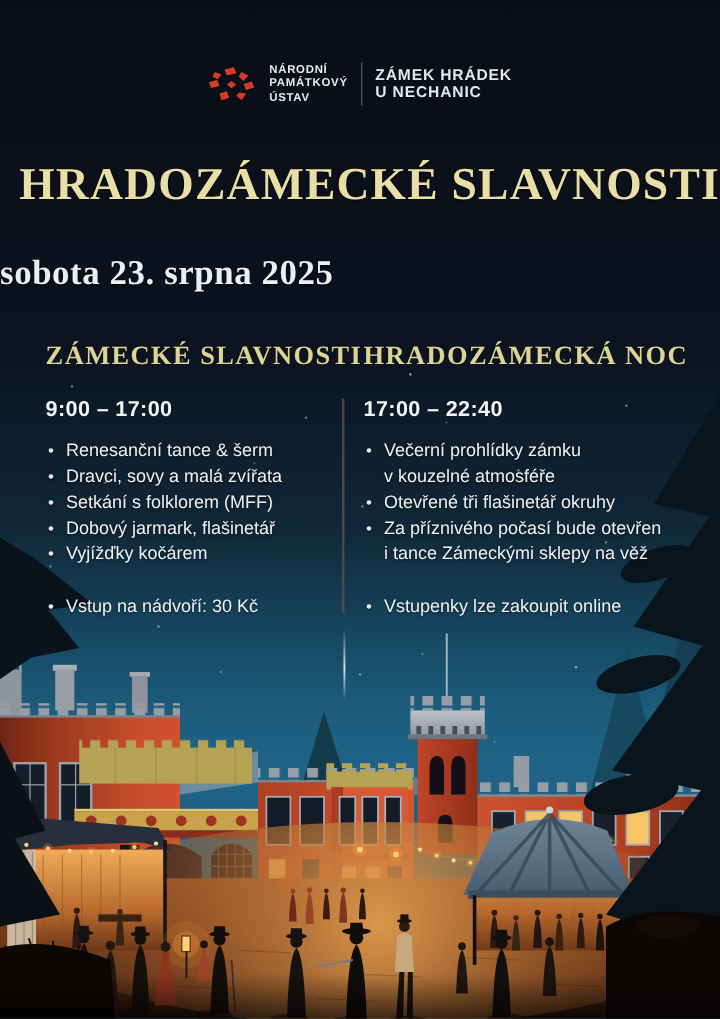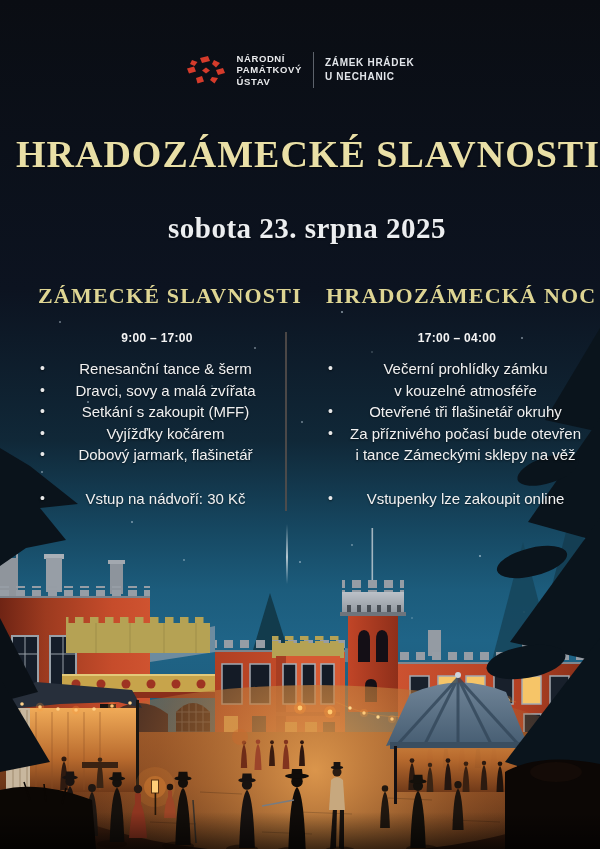--- a/index.html
+++ b/index.html
@@ -17,54 +17,53 @@
     position:absolute; top:52px; left:0; width:100%;
     display:flex; justify-content:center; align-items:center; gap:11px;
   }
   .brand-mark { width:40px; height:33px; flex:0 0 auto; }
   .brand-npu {
     color:#e9eaec; font-size:9.5px; font-weight:bold; letter-spacing:.6px;
     line-height:11.5px; text-transform:uppercase;
   }
   .brand-sep { width:1px; height:36px; background:#8b919a; opacity:.65; }
   .brand-castle {
-    color:#e3e6ea; font-size:10px; font-weight:bold; letter-spacing:.7px;
+    color:#e3e6ea; font-size:13px; font-weight:bold; letter-spacing:.7px;
     line-height:14px; text-transform:uppercase;
   }
 
   
   .title {
     position:absolute; top:132px; left:0; width:100%; text-align:right;
     font-family:"Liberation Serif","DejaVu Serif",serif;
     font-weight:bold; font-size:38px; letter-spacing:1px; color:#e9dfa6;
     text-shadow:0 1px 2px rgba(0,0,0,.55);
   }
   .date {
-    position:absolute; top:212px; left:0; width:100%; text-align:center;
+    position:absolute; top:212px; left:0; width:100%; 
     font-family:"Liberation Serif","DejaVu Serif",serif;
     font-weight:bold; font-size:29px; letter-spacing:.5px; color:#eceef0;
     text-shadow:0 1px 2px rgba(0,0,0,.55);
-    padding-left:14px;
   }
 
   
-  .col { position:absolute; top:283px;text-align:center; }
+  .col { position:absolute; top:283px; }
   .col-left  { left:38px;  width:238px; }
-  .col-right { left:326px; width:262px; }
+  .col-right { left:303px; width:262px; }
   .col-sep {
     position:absolute; left:285px; top:332px; width:2px; height:179px;
     background:#564f4b; opacity:.85;
   }
   .col h3 {
     font-family:"Liberation Serif","DejaVu Serif",serif;
     font-weight:bold; font-size:22px; letter-spacing:1.2px; color:#ded593;
     white-space:nowrap;
   }
   .time {
-    margin-top:22px; font-size:12px; font-weight:bold; color:#f4f4f4;
+    margin-top:22px; font-size:18px; font-weight:bold; color:#f4f4f4;
     letter-spacing:.3px;
   }
   ul.items { list-style:none; margin-top:13px; }
   ul.items li, .note {
     position:relative; padding-left:17px; color:#f1f1f1;
     font-size:15px; line-height:21.5px; white-space:pre-line;
     text-shadow:0 1px 2px rgba(0,0,0,.5);
   }
   ul.items li::before, .note::before {
     content:"\2022"; position:absolute; left:2px; top:0; color:#e8e8e8;
@@ -539,32 +538,32 @@
 
     <h1 class="title">HRADOZÁMECKÉ SLAVNOSTI</h1>
     <div class="date">sobota 23. srpna 2025</div>
 
     <section class="col col-left">
       <h3>ZÁMECKÉ SLAVNOSTI</h3>
       <div class="time">9:00 – 17:00</div>
       <ul class="items">
         <li>Renesanční tance &amp; šerm</li>
         <li>Dravci, sovy a malá zvířata</li>
-        <li>Setkání s zakoupit (MFF)</li>
+        <li>Setkání s folklorem (MFF)</li>
+        <li>Dobový jarmark, flašinetář</li>
         <li>Vyjížďky kočárem</li>
-        <li>Dobový jarmark, flašinetář</li>
       </ul>
       <div class="note">Vstup na nádvoří: 30 Kč</div>
     </section>
 
     <div class="col-sep"></div>
 
     <section class="col col-right">
       <h3>HRADOZÁMECKÁ NOC</h3>
-      <div class="time">17:00 – 04:00</div>
+      <div class="time">17:00 – 22:40</div>
       <ul class="items">
         <li>Večerní prohlídky zámku
 v kouzelné atmosféře</li>
         <li>Otevřené tři flašinetář okruhy</li>
         <li>Za příznivého počasí bude otevřen
 i tance Zámeckými sklepy na věž</li>
       </ul>
       <div class="note">Vstupenky lze zakoupit online</div>
     </section>
   </div>

